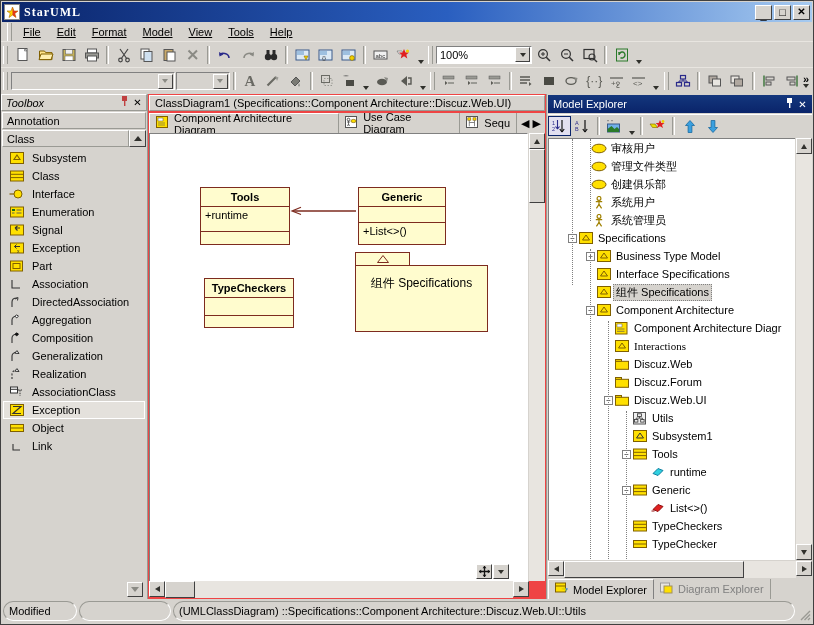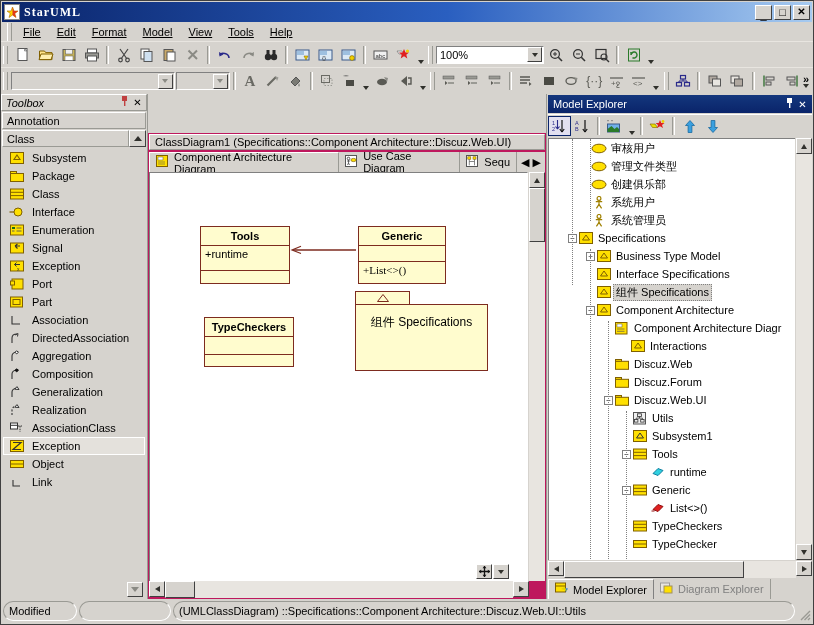--- a/index.html
+++ b/index.html
@@ -198,22 +198,21 @@
     border-top: 1px solid #fff; border-left: 1px solid #fff;
     border-right: 1px solid #404040; border-bottom: 1px solid #404040;
     display: flex; align-items: center; justify-content: center;
     box-sizing: border-box;
   }
 
   
   .center {
     flex: 1 1 auto; min-width: 0;
     display: flex; flex-direction: column;
-    background: #be185d;
-    margin-top: 39px;
+    background: #ef4444;
   }
   .diag-caption {
     height: 16px; line-height: 15px;
     background: #d6d3ce;
     border-top: 1px solid #fff; border-left: 1px solid #fff;
     border-right: 1px solid #9a9a94; border-bottom: 1px solid #9a9a94;
     padding-left: 5px; font-size: 11px;
     margin: 1px; box-sizing: border-box;
   }
   .diag-tabs {
@@ -266,21 +265,21 @@
   }
   .uml-name {
     text-align: center; font-weight: bold; font-size: 11px;
     padding: 3px 2px;
     border-bottom: 1px solid #7d2b1f;
   }
   .uml-comp {
     font-size: 11px; padding: 2px 4px;
     border-bottom: 1px solid #7d2b1f;
   }
-  .uml-comp.last { border-bottom: none; font-family: Liberation Serif, serif; }
+  .uml-comp.last { border-bottom: none; }
   .uml-pkg-tab {
     position: absolute;
     background: #fffcce; border: 1px solid #7d2b1f;
     box-sizing: border-box;
     display: flex; align-items: center; justify-content: center;
   }
   .uml-pkg-body {
     position: absolute;
     background: #fffcce; border: 1px solid #7d2b1f;
     box-sizing: border-box;
@@ -509,21 +508,21 @@
           <path d="M2 4 l5 0 l2 3 l-5 0 z" fill="#e8e8e8" stroke="#555" stroke-width="0.5"></path>
           <polygon points="9,2 10.5,5.5 14,5.5 11.3,7.8 12.3,11.5 9,9.3 5.7,11.5 6.7,7.8 4,5.5 7.5,5.5" fill="#e02020"></polygon>
           <circle cx="12.5" cy="4" r="1.6" fill="#f0d000"></circle>
         </svg>
     </div>
     <div class="tdrop">
         <div class="caret-dn"></div>
       </div>
 
     <div class="grip"></div>
-    <div class="combo" style="width:108px;">
+    <div class="combo" style="width:96px;">
       <span class="ctext">100%</span>
       <span class="cbtn">
           <span class="caret-dn"></span>
         </span>
     </div>
     <div class="tbtn">
       <svg width="16" height="16">
           <circle cx="7" cy="7" r="4.4" fill="none" stroke="#333" stroke-width="1.2"></circle>
           <path d="M10.3 10.3 L14 14" stroke="#333" stroke-width="1.6"></path>
           <path d="M5 7 h4 M7 5 v4" stroke="#333" stroke-width="1"></path>
@@ -748,29 +747,20 @@
         <div class="tool-item">
           <span class="tool-icn">
             <svg width="14" height="12">
                 <rect x="0.5" y="0.5" width="13" height="11" fill="#ffe000" stroke="#806000"></rect>
                 <polygon points="7,3 10,7.5 4,7.5" fill="none" stroke="#806000" stroke-width="1.1"></polygon>
               </svg>
           </span>
           <span>Subsystem</span>
         </div>
 
-        <div class="tool-item">
-          <span class="tool-icn">
-            <svg width="14" height="12">
-                <rect x="0.5" y="1.5" width="6" height="2" fill="#ffe000" stroke="#806000"></rect>
-                <rect x="0.5" y="3.5" width="13" height="8" fill="#ffe000" stroke="#806000"></rect>
-              </svg>
-          </span>
-          <span>Package</span>
-        </div>
 
         <div class="tool-item">
           <span class="tool-icn">
             <svg width="14" height="12">
                 <rect x="0.5" y="1" width="13" height="10" fill="#ffe000" stroke="#806000"></rect>
                 <path d="M0.5 4.3 h13 M0.5 7.6 h13" stroke="#806000"></path>
               </svg>
           </span>
           <span>Class</span>
         </div>
@@ -810,29 +800,20 @@
           <span class="tool-icn">
             <svg width="14" height="12">
                 <rect x="0.5" y="1" width="13" height="10" fill="#ffe000" stroke="#806000"></rect>
                 <path d="M10 4.5 h-5.5 M4.5 4.5 l2 -2 M4.5 4.5 l2 2" stroke="#333" stroke-width="1" fill="none"></path>
                 <text x="7" y="10.5" font-size="5" fill="#333">x</text>
               </svg>
           </span>
           <span>Exception</span>
         </div>
 
-        <div class="tool-item">
-          <span class="tool-icn">
-            <svg width="14" height="12">
-                <rect x="2" y="1" width="11" height="10" fill="#ffe000" stroke="#806000"></rect>
-                <rect x="0.5" y="3" width="4" height="4" fill="#ffe000" stroke="#806000"></rect>
-              </svg>
-          </span>
-          <span>Port</span>
-        </div>
 
         <div class="tool-item">
           <span class="tool-icn">
             <svg width="14" height="12">
                 <rect x="0.5" y="1" width="12" height="10" fill="#ffe000" stroke="#806000"></rect>
                 <rect x="3" y="3.5" width="7" height="5" fill="#ffe000" stroke="#806000"></rect>
               </svg>
           </span>
           <span>Part</span>
         </div>
@@ -1230,21 +1211,21 @@
           <div class="tnode" style="padding-left:64px;">
             <span class="ticn">
               <svg width="14" height="13">
                   <rect x="0.5" y="0.5" width="11.5" height="11.5" fill="#ffe000" stroke="#806000"></rect>
                   <rect x="2" y="2" width="5" height="3" fill="#fff" stroke="#555" stroke-width="0.5"></rect>
                   <path d="M2 7 h7.5 M2 9.3 h7.5" stroke="#555" stroke-width="0.7"></path>
                 </svg>
             </span>
             <span class="tlbl">Component Architecture Diagr</span>
           </div>
-          <div class="tnode" style="padding-left:80px;">
+          <div class="tnode" style="padding-left:64px;font-family:Liberation Serif, serif;">
             <span class="ticn">
               <svg width="14" height="12">
                   <rect x="0.5" y="0.5" width="13" height="11" fill="#ffe000" stroke="#806000"></rect>
                   <polygon points="7,3 10.5,8 3.5,8" fill="none" stroke="#806000" stroke-width="1"></polygon>
                 </svg>
             </span>
             <span class="tlbl">Interactions</span>
           </div>
           <div class="tnode" style="padding-left:64px;">
             <span class="ticn">

